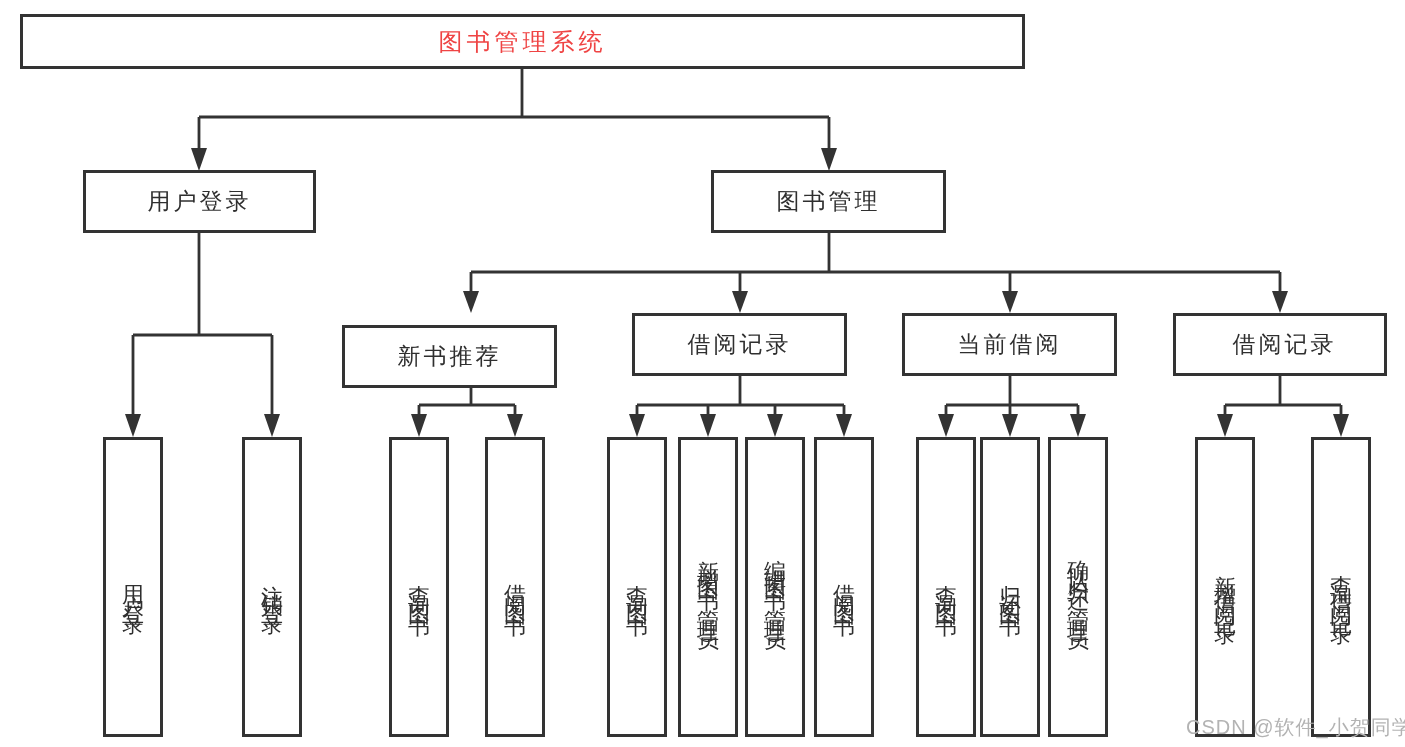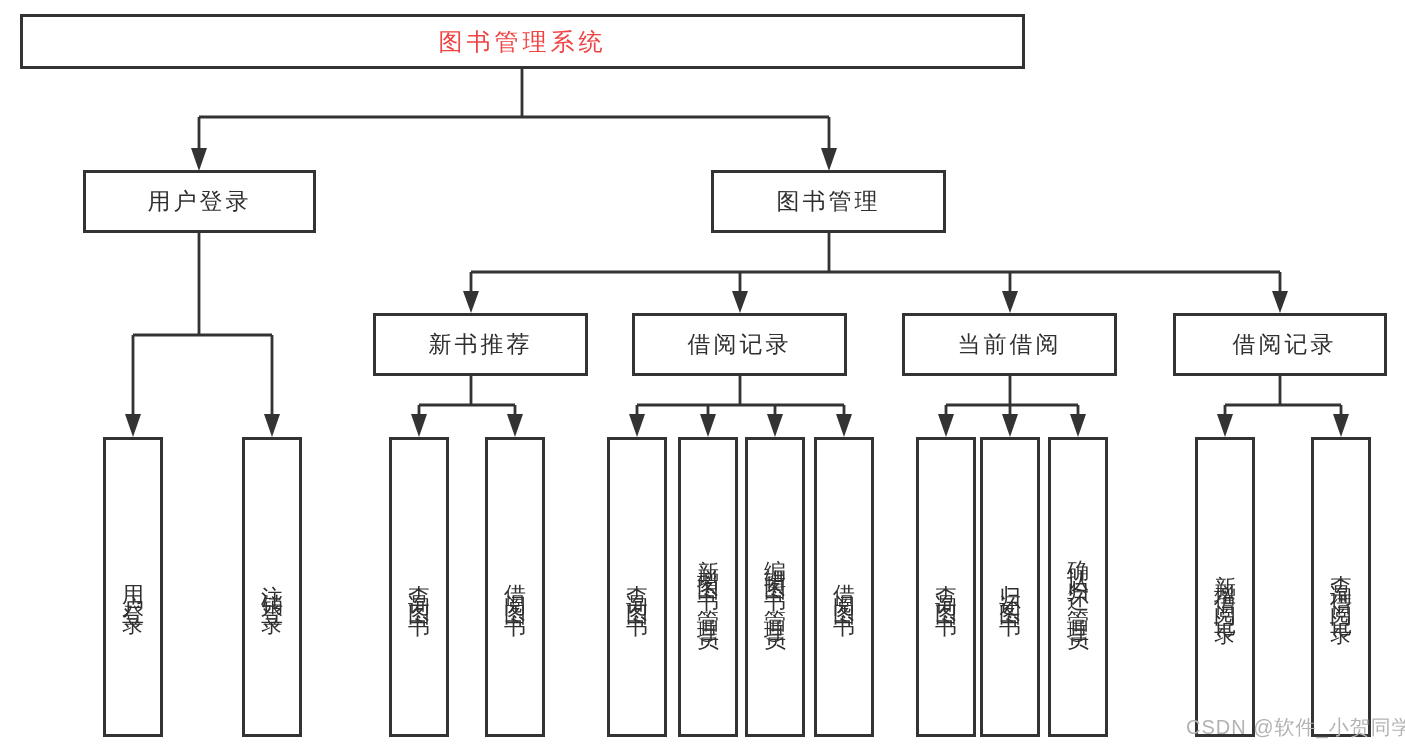--- a/index.html
+++ b/index.html
@@ -116,21 +116,21 @@
     <span class="title-label">图书管理系统</span>
   </div>
 
   <div class="node lvl2" style="left:83px; width:233px;">
     <span class="h-label">用户登录</span>
   </div>
   <div class="node lvl2" style="left:711px; width:235px;">
     <span class="h-label">图书管理</span>
   </div>
 
-  <div class="node lvl3" style="left:373px;">
+  <div class="node lvl3" style="left:342px;margin-top:12px;">
     <span class="h-label">新书推荐</span>
   </div>
   <div class="node lvl3" style="left:632px;">
     <span class="h-label">借阅记录</span>
   </div>
   <div class="node lvl3" style="left:902px;">
     <span class="h-label">当前借阅</span>
   </div>
   <div class="node lvl3" style="left:1173px; width:214px;padding-left:9px;">
     <span class="h-label">借阅记录</span>

